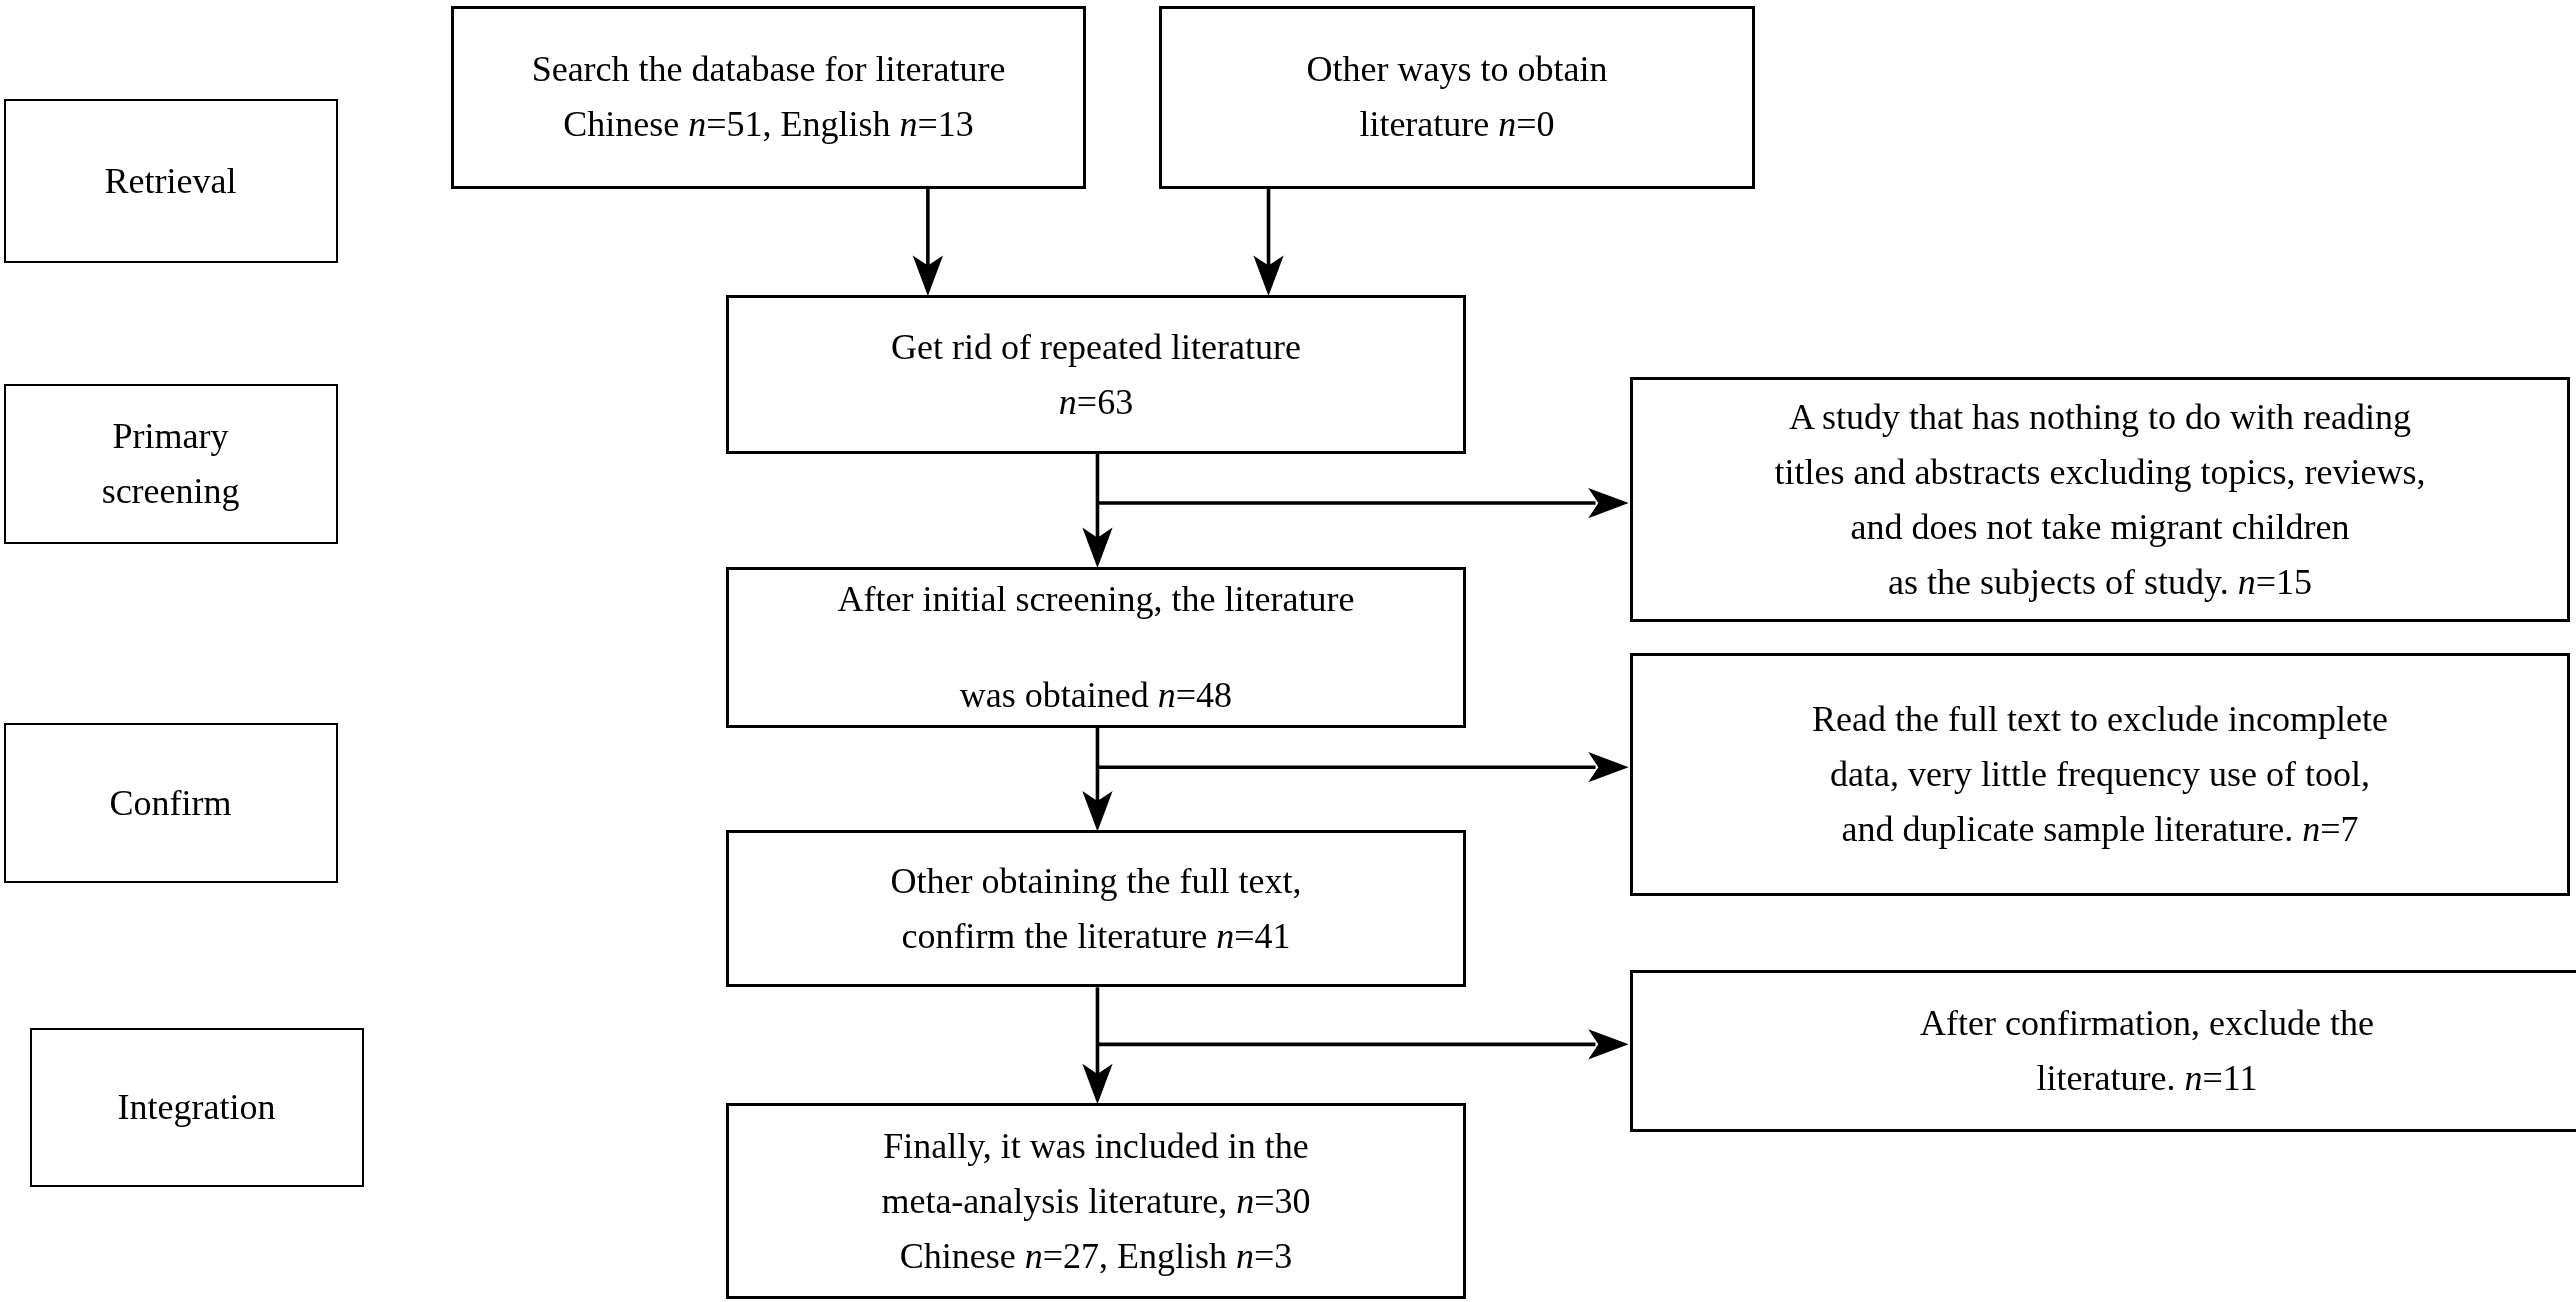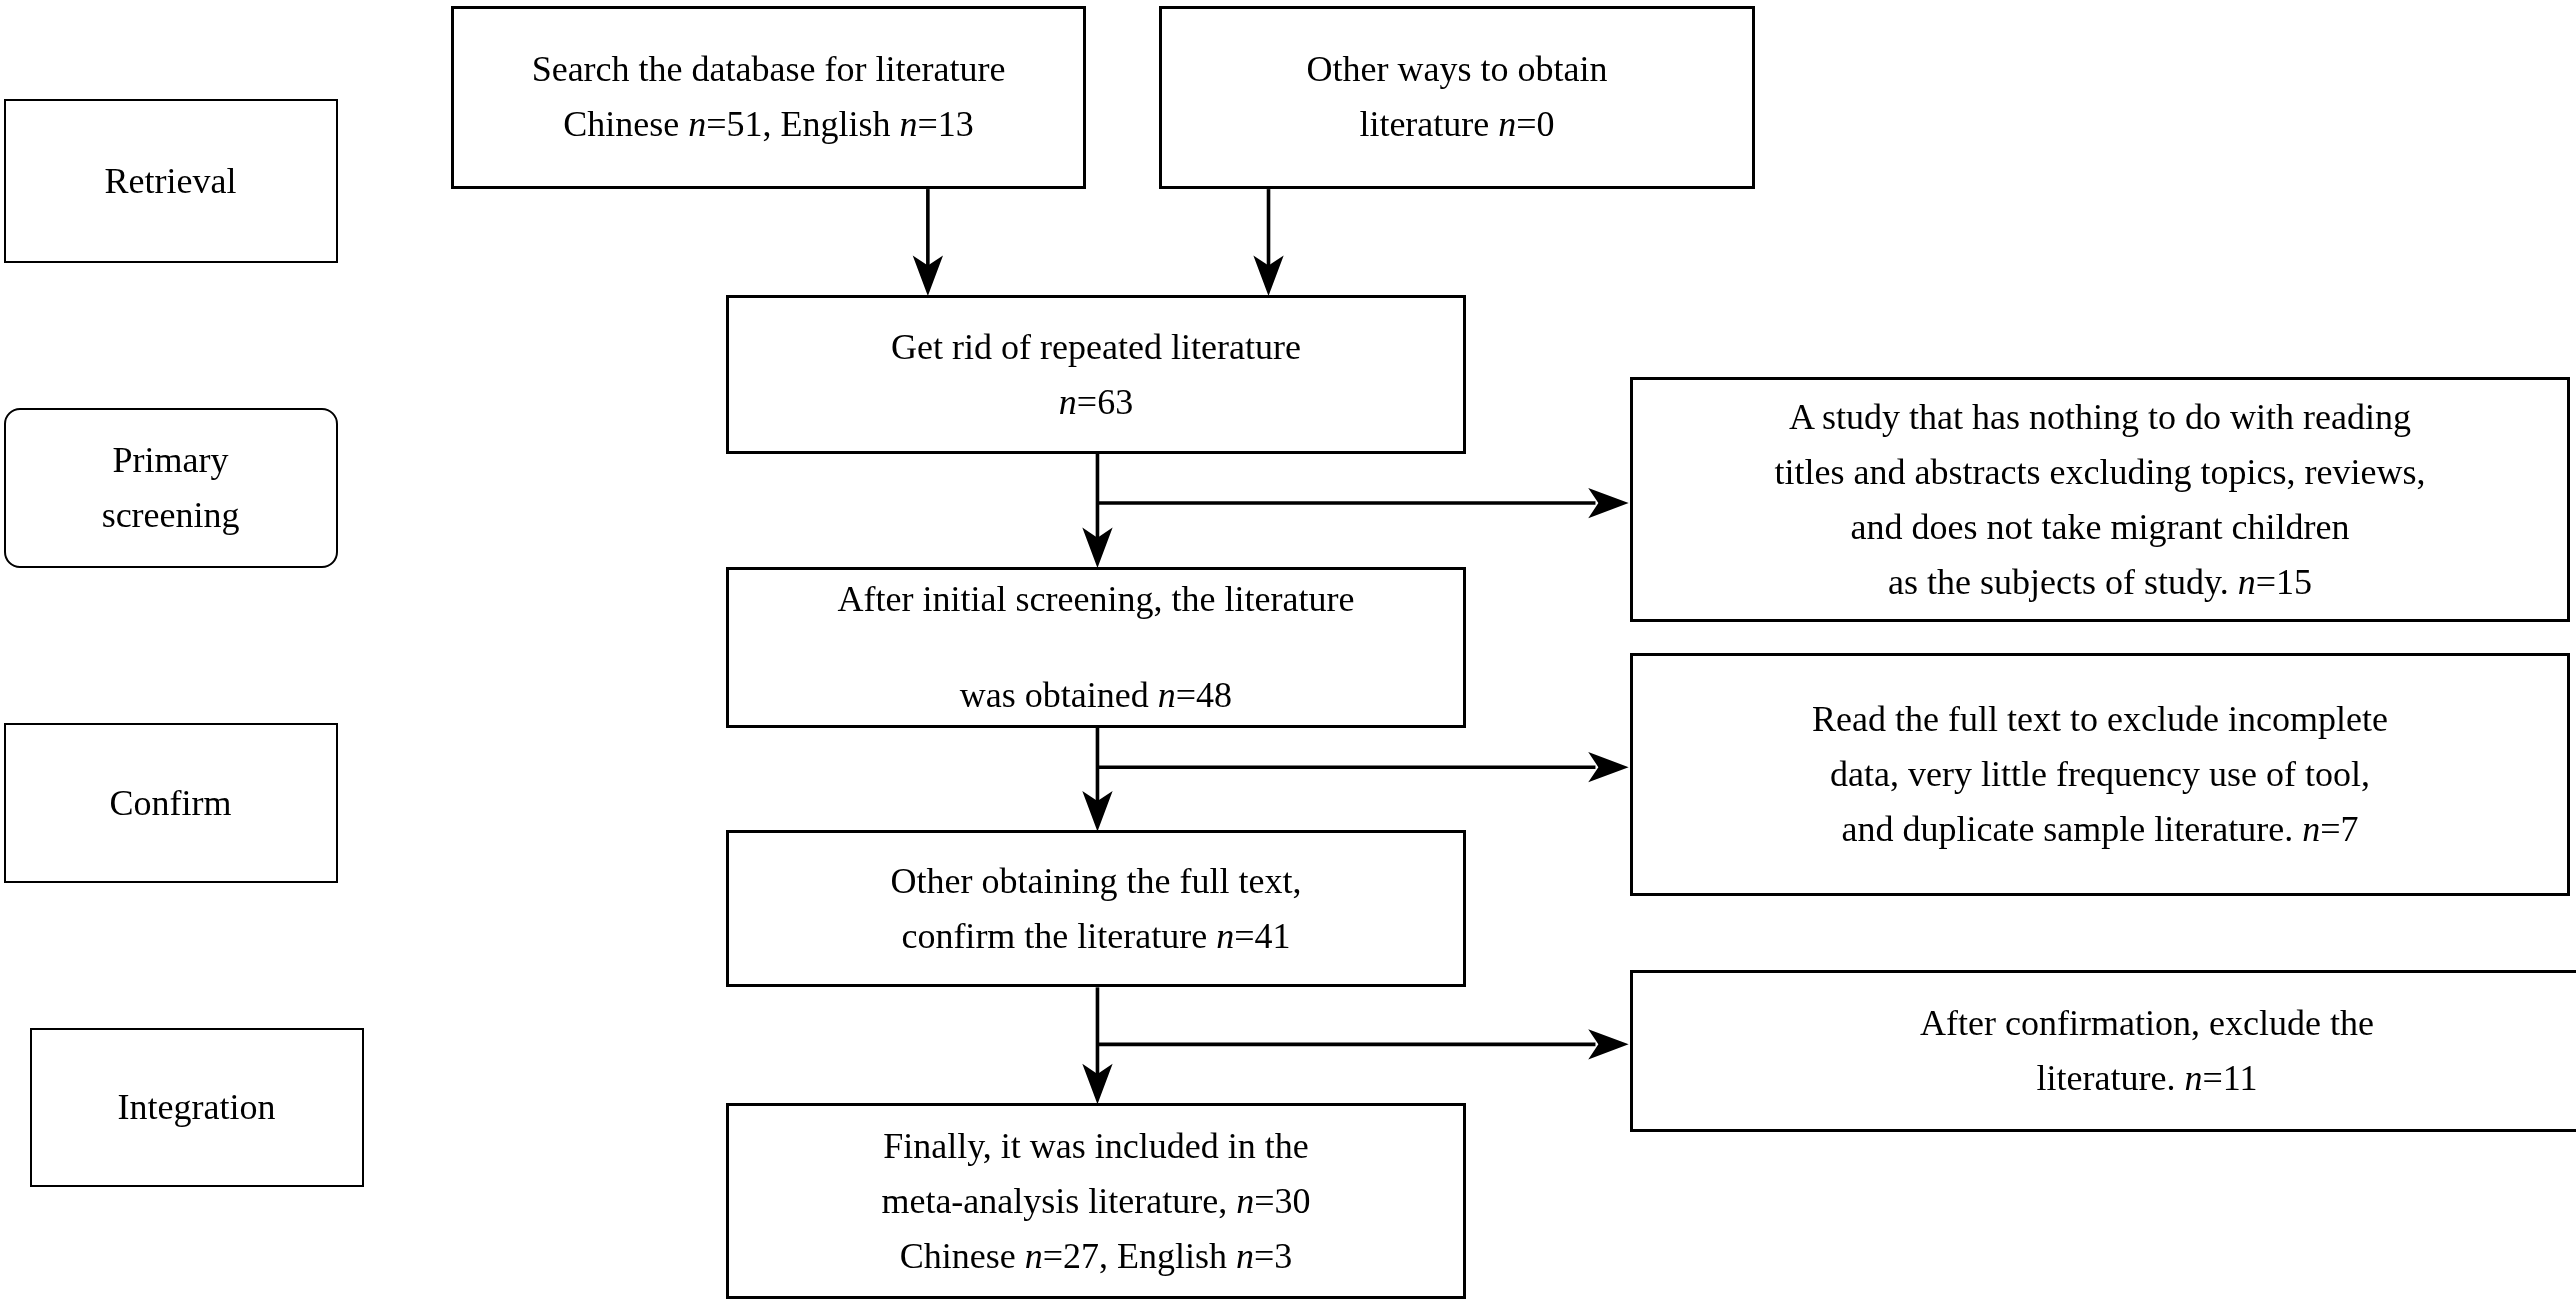--- a/index.html
+++ b/index.html
@@ -67,21 +67,21 @@
     <g>
       <line x1="1520" y1="1447" x2="2210" y2="1447"></line>
       <path d="M2256 1447 l-56 -21 l14 21 l-14 21 z"></path>
     </g>
   </svg>
 
   <div class="box thin" style="left:3.6px;top:99px;width:334px;height:164px;">
       <div><span>Retrieval</span></div>
     </div>
 
-  <div class="box thin" style="left:3.6px;top:408px;width:334px;height:160px;border-radius:16px;">
+  <div class="box thin" style="left:3.6px;top:384px;width:334px;height:160px;">
       <div><span>Primary</span></div>
       <div><span>screening</span></div>
     </div>
 
   <div class="box thin" style="left:3.6px;top:723px;width:334px;height:160px;">
       <div><span>Confirm</span></div>
     </div>
 
   <div class="box thin" style="left:3.6px;top:1028px;width:334px;height:159px;margin-left:26px;">
       <div><span>Integration</span></div>

